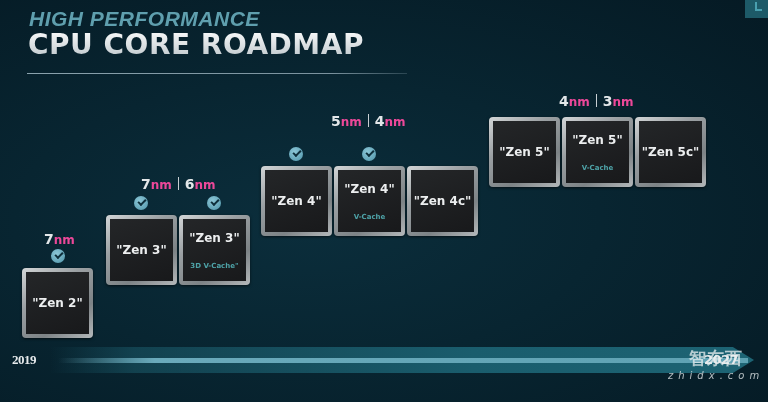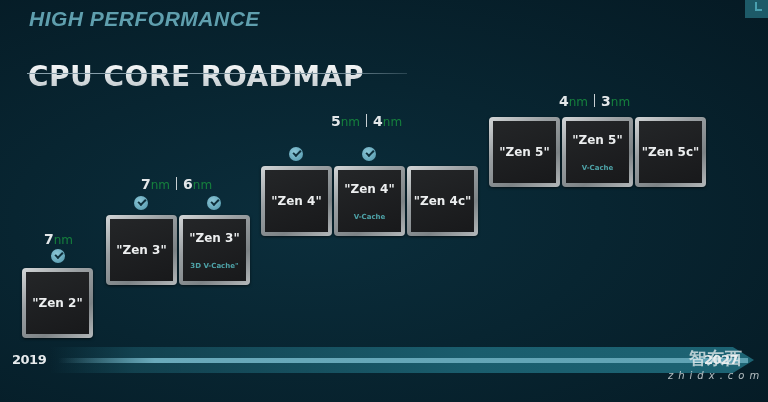--- a/index.html
+++ b/index.html
@@ -16,42 +16,42 @@
       font-weight: bold; font-style: italic;
       font-size: 21px; letter-spacing: 0.5px;
       color: #5f9fae;
     }
     .title {
       position: absolute; left: 28px; top: 28px;
       font-family: "DejaVu Sans", sans-serif;
       font-weight: bold; font-size: 28px; letter-spacing: 0.5px;
       color: #e4e8ea;
       background: linear-gradient(#ffffff, #b9c3c8);
-      -webkit-background-clip: text; background-clip: text; margin-top: 32px;
+      -webkit-background-clip: text; background-clip: text;
       -webkit-text-fill-color: transparent;
     }
     .title-rule {
       position: absolute; left: 27px; top: 73px; width: 380px; height: 1px;
       background: linear-gradient(90deg, #8aa2ad 0%, #7a929e 80%, rgba(122,146,158,0.3) 100%);
     }
     .corner-mark {
       position: absolute; left: 745px; top: 0; width: 23px; height: 18px;
       background: #1d5a68;
     }
     .corner-mark::after {
       content: ""; position: absolute; left: 10px; top: 2px; width: 5px; height: 7px;
       border-left: 2px solid #49a0b0; border-bottom: 2px solid #49a0b0;
     }
 
     .node-label {
       position: absolute; text-align: center;
       font-weight: bold; font-size: 14px; color: #e3e7e9;
       white-space: nowrap;
     }
-    .node-label .unit { font-weight: normal; font-size: 12px; color: #15803d; }
+    .node-label .unit { font-weight: bold; font-size: 12px; color: #ec4899; }
     .node-label .sep { display: inline-block; width: 1px; height: 13px; background: #c8cfd3; margin: 0 6px; vertical-align: -1px; }
 
     .check {
       position: absolute; width: 14px; height: 14px; border-radius: 50%;
       background: radial-gradient(circle at 40% 35%, #8cc6d6, #4f95aa);
     }
     .check::after {
       content: ""; position: absolute; left: 4px; top: 3px; width: 6px; height: 3px;
       border-left: 2px solid #0f2f3b; border-bottom: 2px solid #0f2f3b;
       transform: rotate(-45deg);
@@ -168,19 +168,19 @@
   </div>
 </div>
 <div class="chip" style="left:635px; top:117px;">
   <div class="chip-inner">
     <div class="chip-name">"Zen 5c"</div>
   </div>
 </div>
 
 <div class="timeline"></div>
 <div class="timeline-line"></div>
-<div class="year" style="left:12px; top:352px;">2019</div>
+<div class="year" style="left:12px; top:352px;font-family:Liberation Serif, serif;">2019</div>
 <div class="year" style="left:704px; top:352px;">2027</div>
 
 <div class="watermark">
   <div class="wm-main">智东西</div>
   <div class="wm-sub">zhidx.com</div>
 </div>
 
 </body></html>

